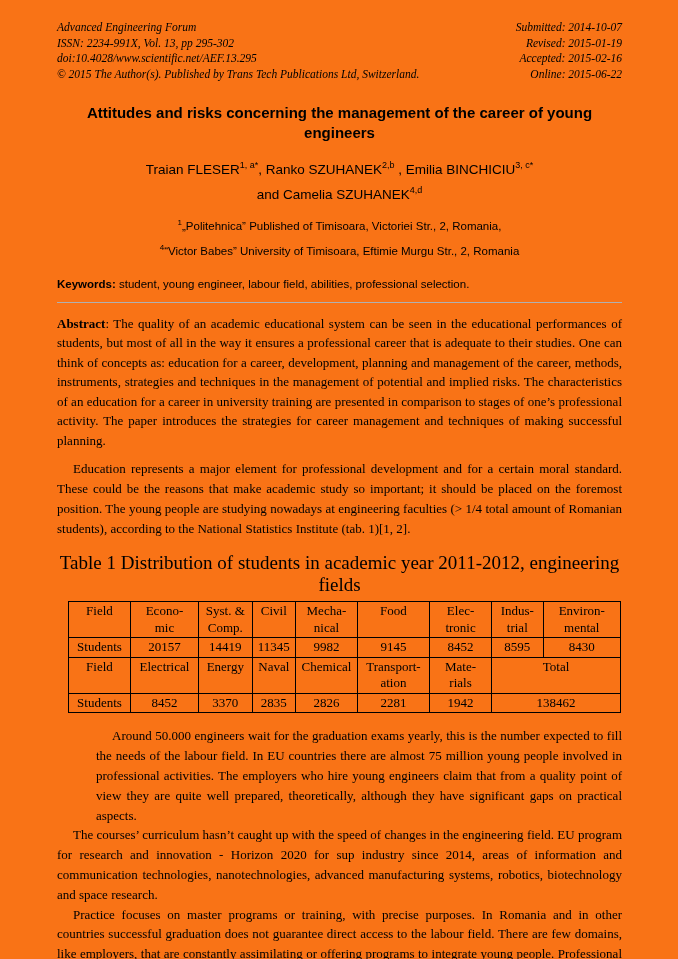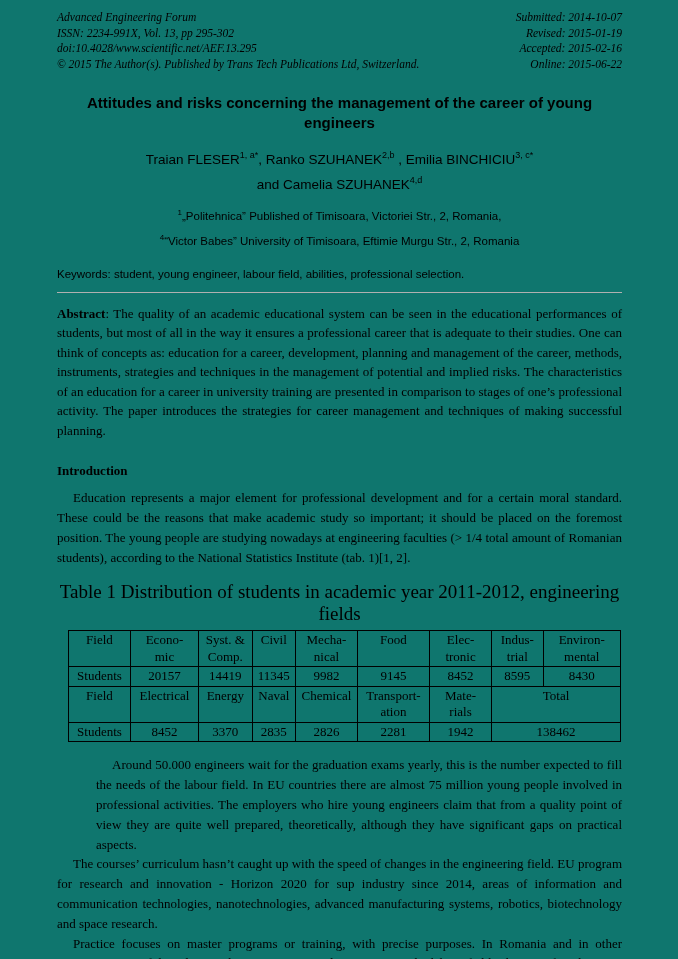--- a/index.html
+++ b/index.html
@@ -1,22 +1,22 @@
 <!DOCTYPE html>
 <html><head>
 <meta charset="utf-8">
 <style>
   html, body { margin: 0; padding: 0; background: #e8e8e8; }
   .page {
     position: relative;
     width: 678px; height: 959px;
     margin: 0 auto;
-    background: #0f766e;
+    background: #f97316;
     box-sizing: border-box;
-    padding: 10px 56px 0 57px;
+    padding: 20px 56px 0 57px;
     color: #000;
     font-family: "Liberation Serif", serif;
     overflow: hidden;
   }
   
   .pubhead { display: flex; justify-content: space-between; font-style: italic; font-size: 11.5px; line-height: 15.5px; }
   .pubhead .ph-right { text-align: right; }
   
   .title {
     font-family: "Liberation Sans", sans-serif;
@@ -30,21 +30,21 @@
   .authors sup { font-size: 9px; }
   .affils {
     font-family: "Liberation Sans", sans-serif;
     font-size: 11.5px; line-height: 22px; text-align: center; margin-top: 8px;
   }
   .affils sup { font-size: 8px; }
   .keywords {
     font-family: "Liberation Sans", sans-serif;
     font-size: 11.5px; line-height: 15px; margin-top: 15px;
   }
-  .keywords b { font-weight: normal; }
+  .keywords b { font-weight: bold; }
   .sep { border: none; border-top: 1px solid #b0b0b0; margin: 10px 0 0 0; }
   
   .abstract { font-size: 13px; line-height: 19.5px; text-align: justify; margin-top: 11px; }
   .abstract b { font-weight: bold; }
   .section-heading { font-size: 13px; font-weight: bold; margin-top: 23px; }
   .para { font-size: 13px; line-height: 19.8px; text-align: justify; text-indent: 16px; margin: 0; }
   .para.after-heading { margin-top: 9px; }
   .para.after-table { margin-top: 13px; margin-left: 39px; }
   
   .table-caption { font-size: 19px; text-align: center; margin-top: 14px; }
@@ -95,21 +95,20 @@
     <div><sup>1</sup><span>„Politehnica” Published of Timisoara, Victoriei Str., 2, Romania,</span></div>
     <div><sup>4</sup><span>“Victor Babes” University of Timisoara, Eftimie Murgu Str., 2, Romania</span></div>
   </div>
 
   <div class="keywords"><b>Keywords:</b><span> student, young engineer, labour field, abilities, professional selection.</span></div>
 
   <hr class="sep">
 
   <div class="abstract"><b>Abstract</b><span>: The quality of an academic educational system can be seen in the educational performances of students, but most of all in the way it ensures a professional career that is adequate to their studies. One can think of concepts as: education for a career, development, planning and management of the career, methods, instruments, strategies and techniques in the management of potential and implied risks. The characteristics of an education for a career in university training are presented in comparison to stages of one’s professional activity. The paper introduces the strategies for career management and techniques of making successful planning.</span></div>
 
-  <div class="section-heading">Introduction</div>
   <p class="para after-heading">Education represents a major element for professional development and for a certain moral standard. These could be the reasons that make academic study so important; it should be placed on the foremost position. The young people are studying nowadays at engineering faculties (&gt; 1/4 total amount of Romanian students), according to the National Statistics Institute (tab. 1)[1, 2].</p>
 
   <div class="table-caption">Table 1 Distribution of students in academic year 2011-2012, engineering fields</div>
   <table class="data">
     <colgroup>
       <col class="c0">
         <col class="c1">
         <col class="c2">
         <col class="c3">
         <col class="c4">

